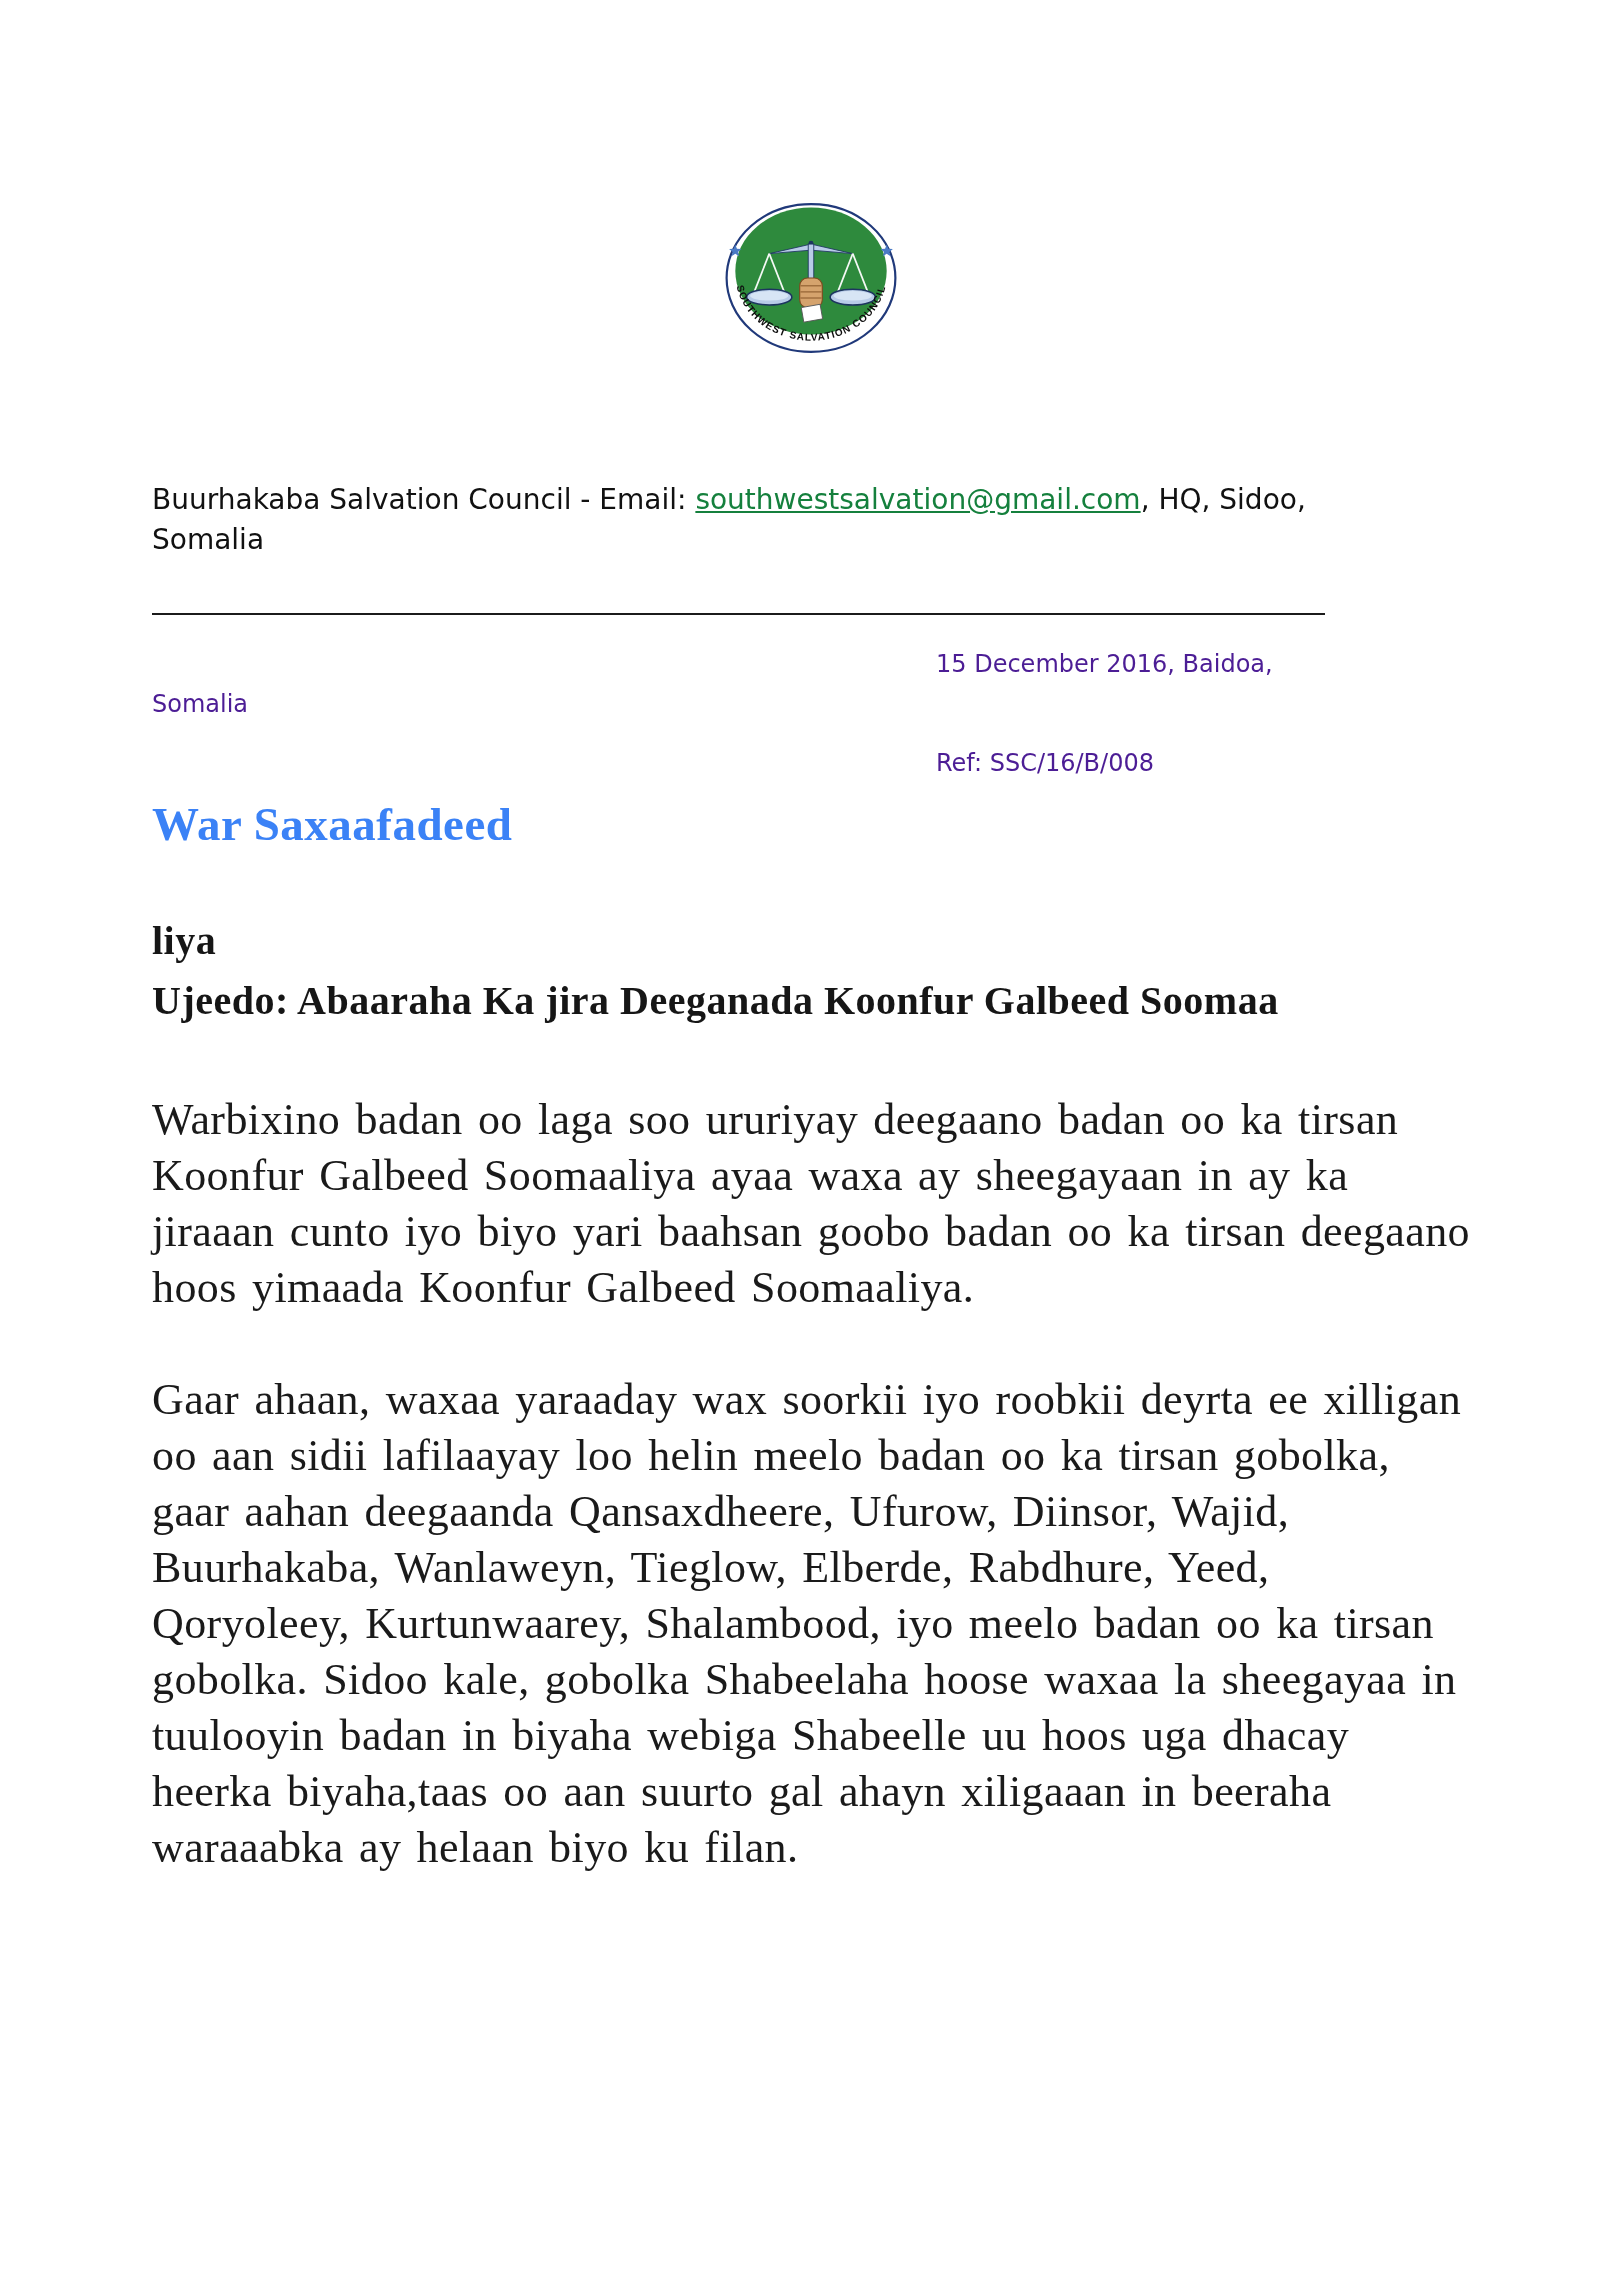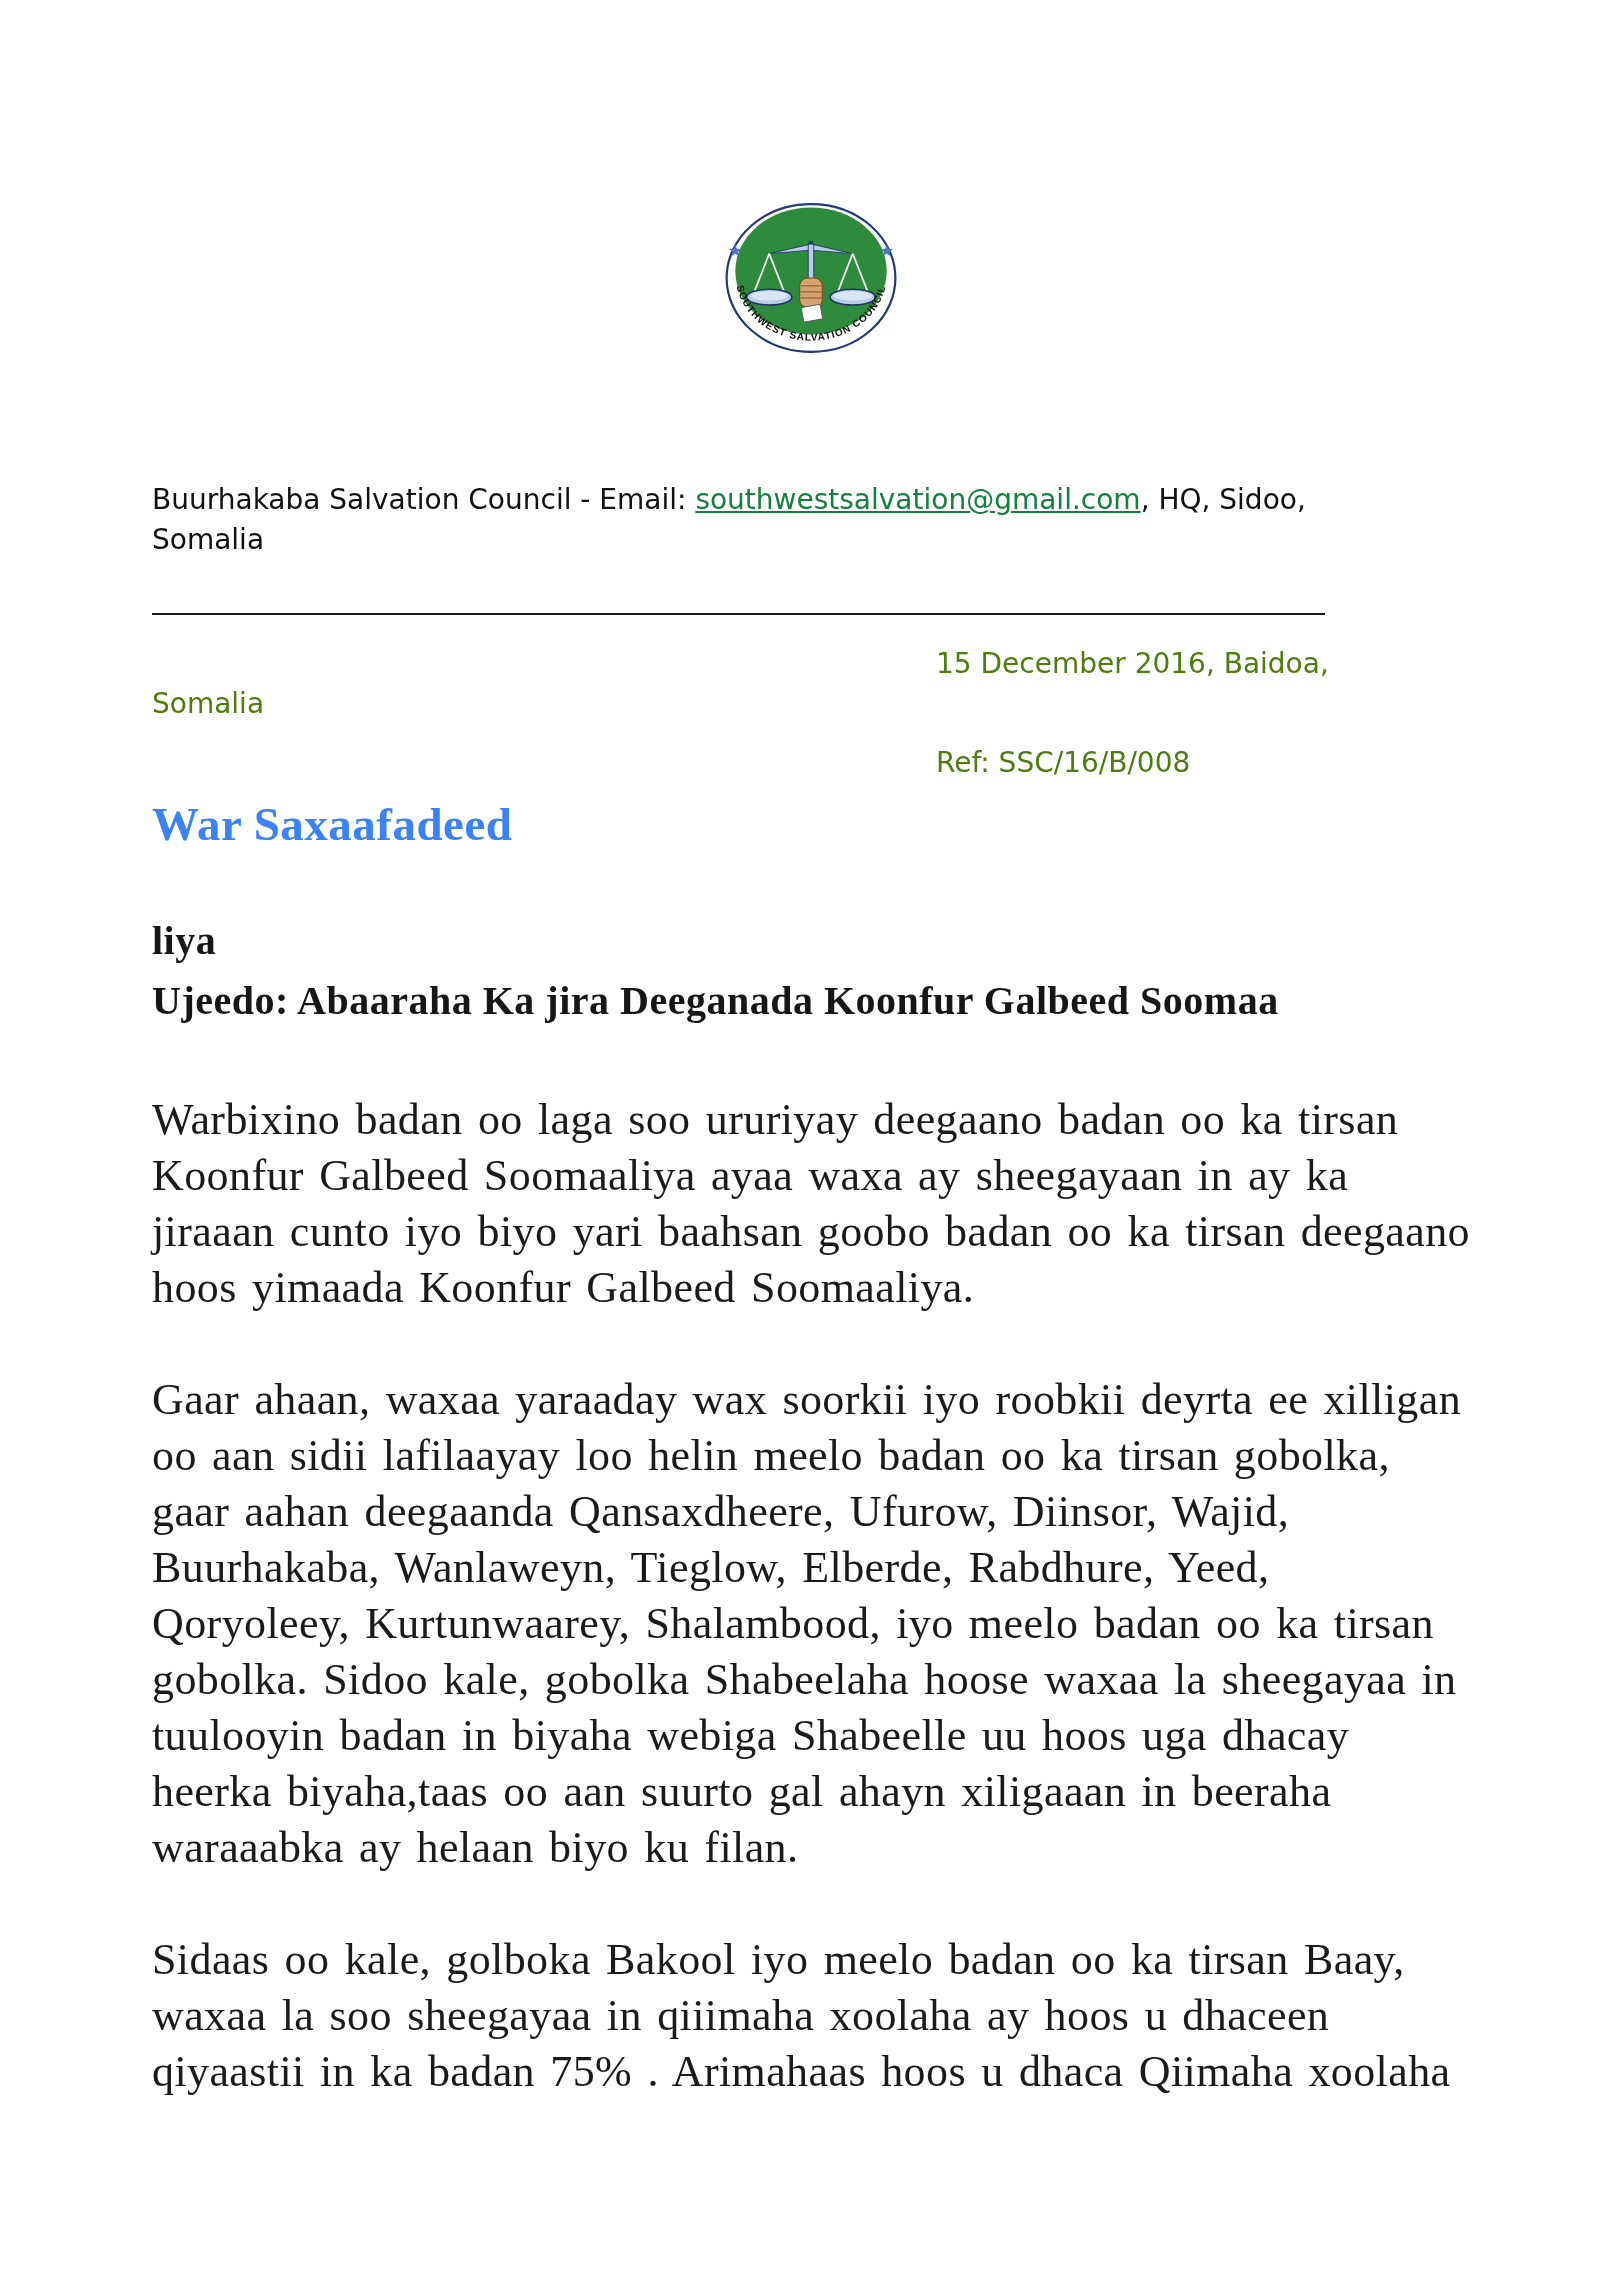--- a/index.html
+++ b/index.html
@@ -38,23 +38,23 @@
   
   .divider{
     margin-top:53px;
     width:1173px;
     border-top:2.9px solid #1b1b1b;
     height:0;
   }
   
   .meta{
     font-family:"DejaVu Sans", sans-serif;
-    font-size:28px;
+    font-size:24px;
     line-height:40px;
-    color:#4d7c0f;
+    color:#4c1d95;
   }
   .meta .date-line{margin-top:29px;padding-left:784px;}
   .meta .date-wrap{padding-left:0;}
   .meta .ref-line{margin-top:18.6px;padding-left:784px;}
   
   .release-title{
     margin-top:13px;
     font-size:47px;
     font-weight:bold;
     color:#3b82f6;
@@ -142,17 +142,16 @@
   <div class="release-title">War Saxaafadeed</div>
 
   <div class="subject">
     <span>liya</span>
     <span>Ujeedo: Abaaraha Ka jira Deeganada Koonfur Galbeed Soomaa</span>
   </div>
 
   <div class="body-text">
     <p>Warbixino badan oo laga soo ururiyay deegaano badan oo ka tirsan Koonfur Galbeed Soomaaliya ayaa waxa ay sheegayaan in ay ka jiraaan cunto iyo biyo yari baahsan goobo badan oo ka tirsan deegaano hoos yimaada Koonfur Galbeed Soomaaliya.</p>
     <p>Gaar ahaan, waxaa yaraaday wax soorkii iyo roobkii deyrta ee xilligan oo aan sidii lafilaayay loo helin meelo badan oo ka tirsan gobolka, gaar aahan deegaanda Qansaxdheere, Ufurow, Diinsor, Wajid, Buurhakaba, Wanlaweyn, Tieglow, Elberde, Rabdhure, Yeed, Qoryoleey, Kurtunwaarey, Shalambood, iyo meelo badan oo ka tirsan gobolka. Sidoo kale, gobolka Shabeelaha hoose waxaa la sheegayaa in tuulooyin badan in biyaha webiga Shabeelle uu hoos uga dhacay heerka biyaha,taas oo aan suurto gal ahayn xiligaaan in beeraha waraaabka ay helaan biyo ku filan.</p>
-    <p>Sidaas oo kale, golboka Bakool iyo meelo badan oo ka tirsan Baay, waxaa la soo sheegayaa in qiiimaha xoolaha ay hoos u dhaceen qiyaastii in ka badan 75% . Arimahaas hoos u dhaca Qiimaha xoolaha</p>
   </div>
 
 </div>
 
 
 </body></html>

